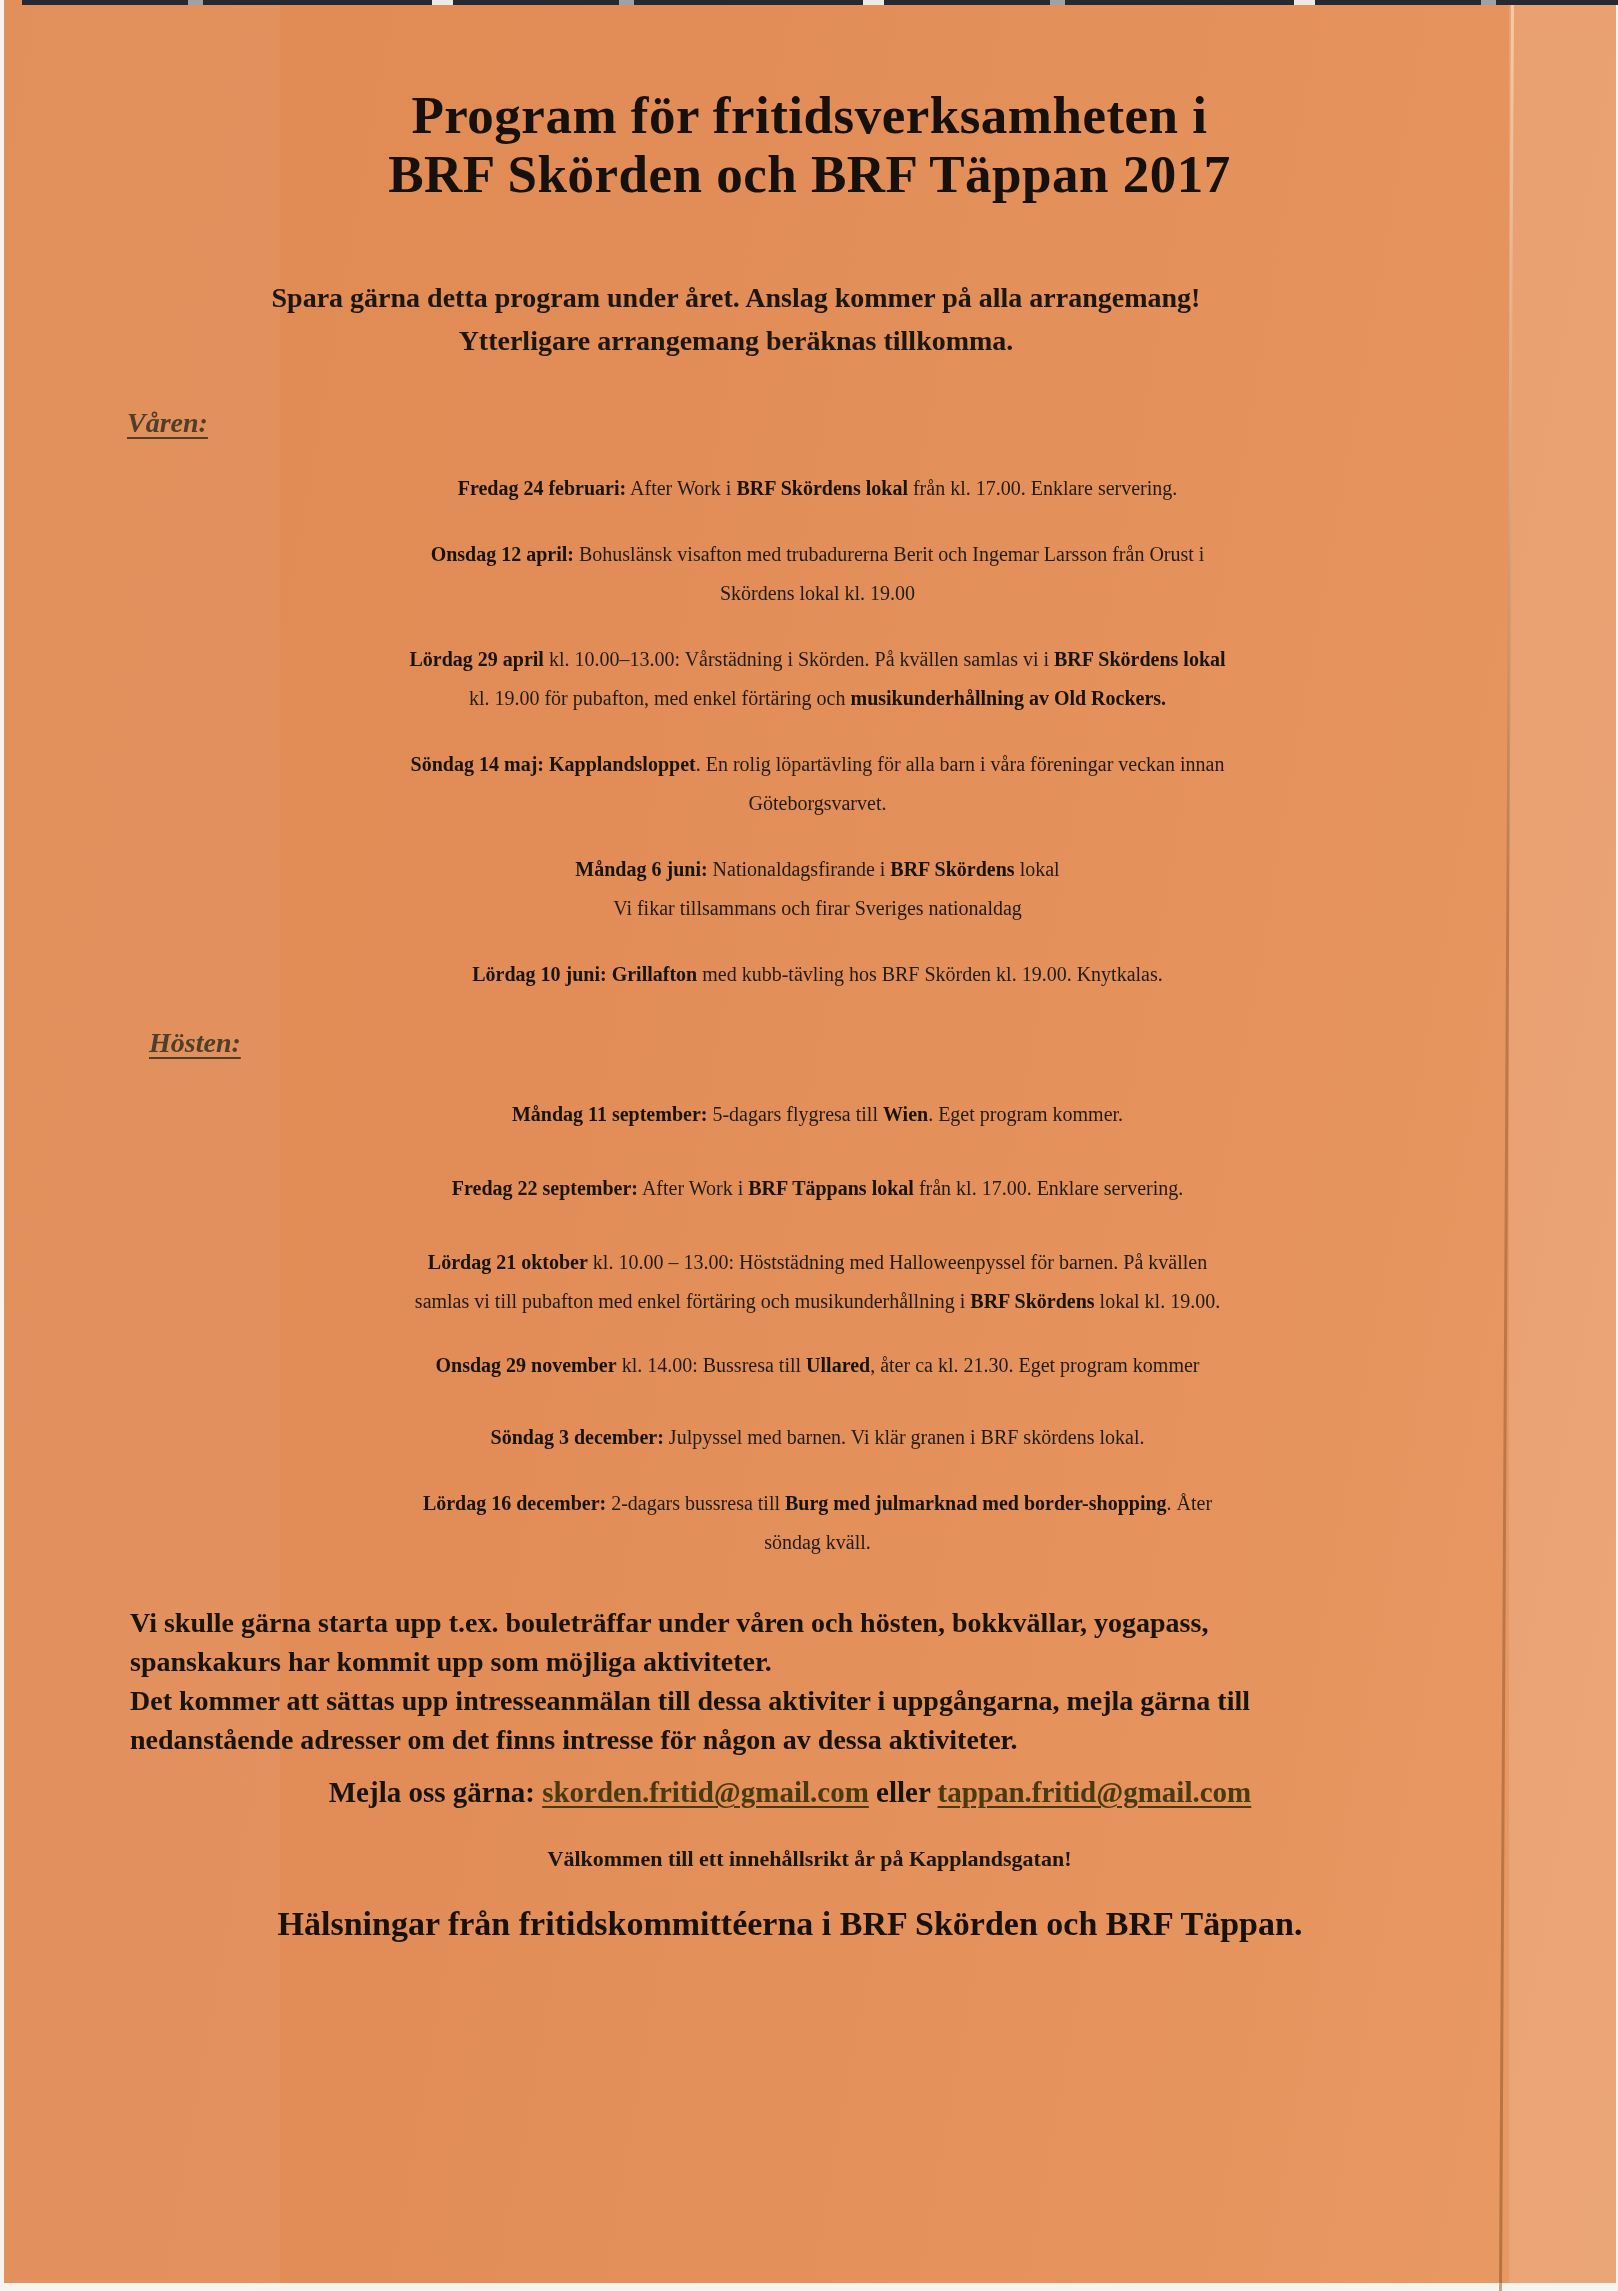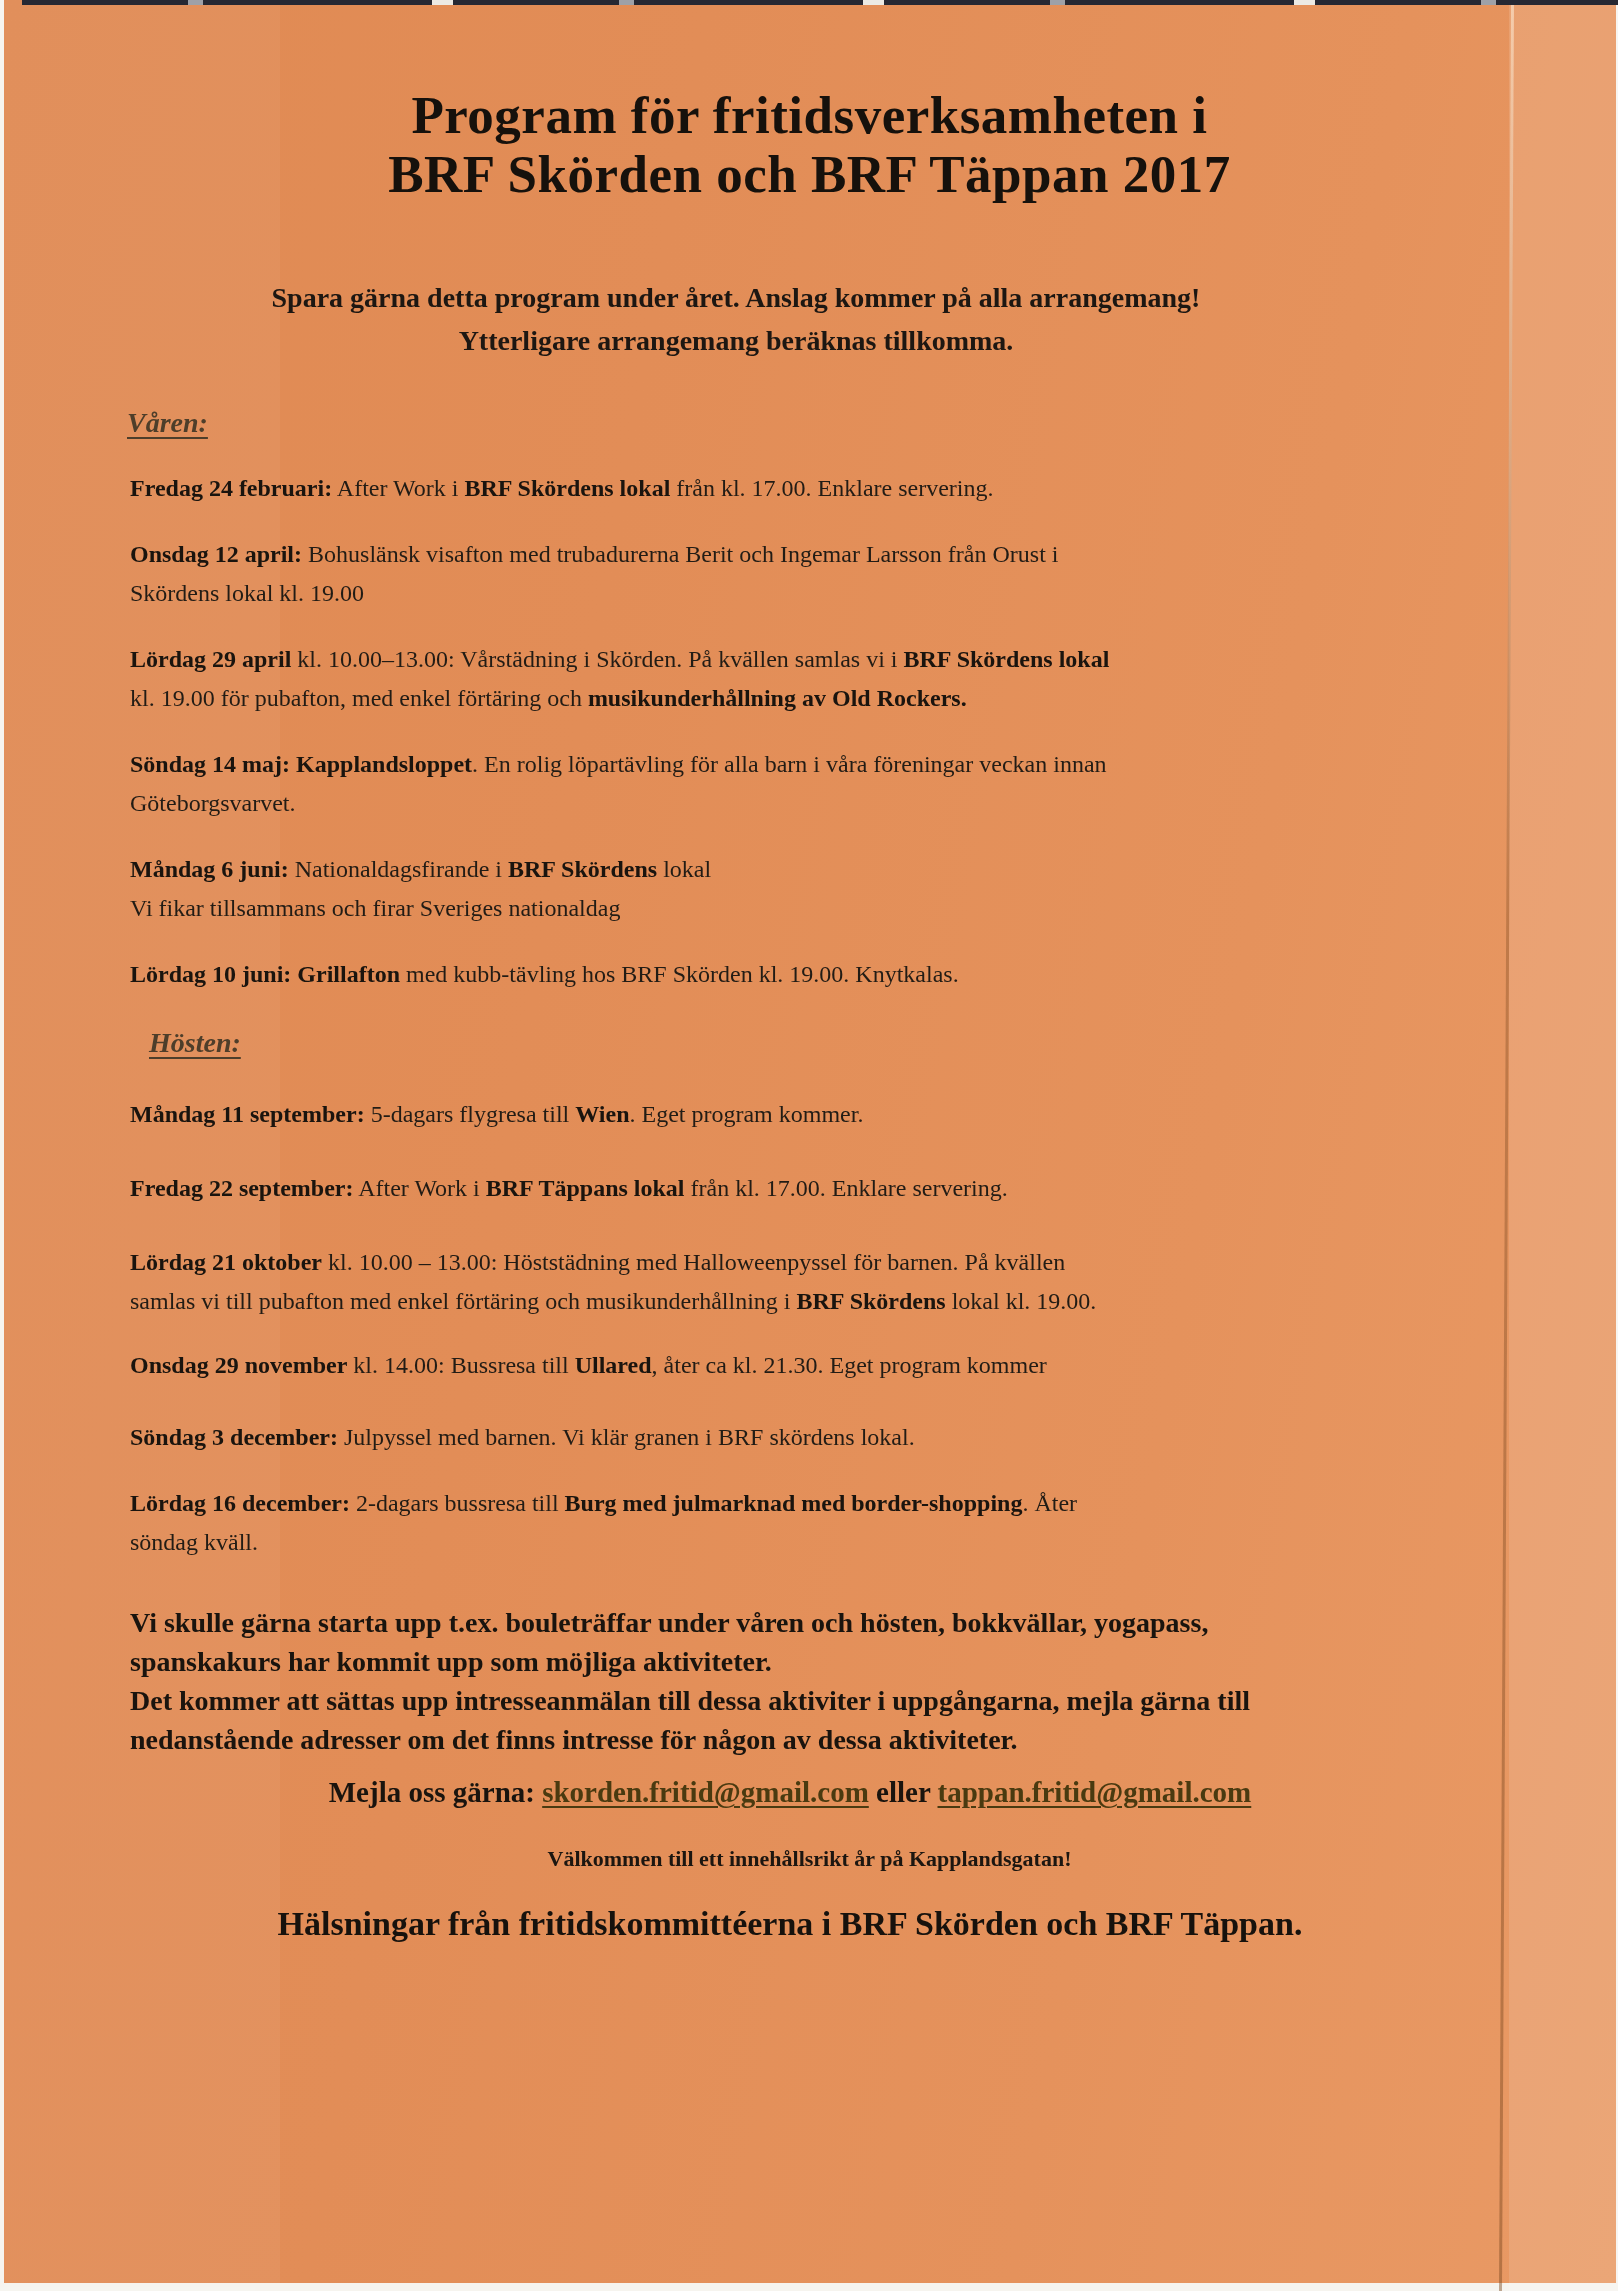--- a/index.html
+++ b/index.html
@@ -30,21 +30,21 @@
   .title{width:1619px;text-align:center;font-weight:bold;font-size:53px;line-height:59px;color:#16110c;letter-spacing:0.5px;}
   .intro{width:1404px;margin-top:72px;text-align:center;font-weight:bold;font-size:28px;line-height:43px;color:#1d1712;padding-left:34px;}
 
   .sec-head{
     margin:41px 0 0 130px;font-weight:bold;font-size:28px;line-height:39px;color:#4e3e2a;
     text-decoration:underline;text-decoration-thickness:2px;text-underline-offset:4.9px;
     display:inline-block;
     font-style:italic;
   }
   .sec-head-wrap{height:39px;}
-  .ev{margin:27px 0 0 130px;width:1375px;font-size:24px;line-height:39px;color:#221c15;}
+  .ev{margin:27px 0 0 130px;width:1375px;font-size:20px;line-height:39px;color:#221c15;text-align:center;}
   .tline{line-height:39px;}
   .b{font-weight:bold;color:#1a140e;}
   .lnk{font-weight:bold;color:#4a3a10;text-decoration:underline;text-decoration-thickness:2px;text-underline-offset:3.9px;}
 
   .note{margin:41px 0 0 130px;width:1375px;font-size:28px;line-height:39px;}
   .note .tline span{font-weight:bold;color:#1a140e;}
 
   .contact{margin-top:13.7px;width:1580px;text-align:center;font-size:29px;line-height:39px;color:#1a140e;}
   .welcome{margin-top:27px;width:1619px;text-align:center;font-weight:bold;font-size:22px;line-height:39px;color:#1c1610;}
   .closing{margin-top:24px;width:1580px;text-align:center;font-weight:bold;font-size:34px;line-height:43px;color:#17120d;}

